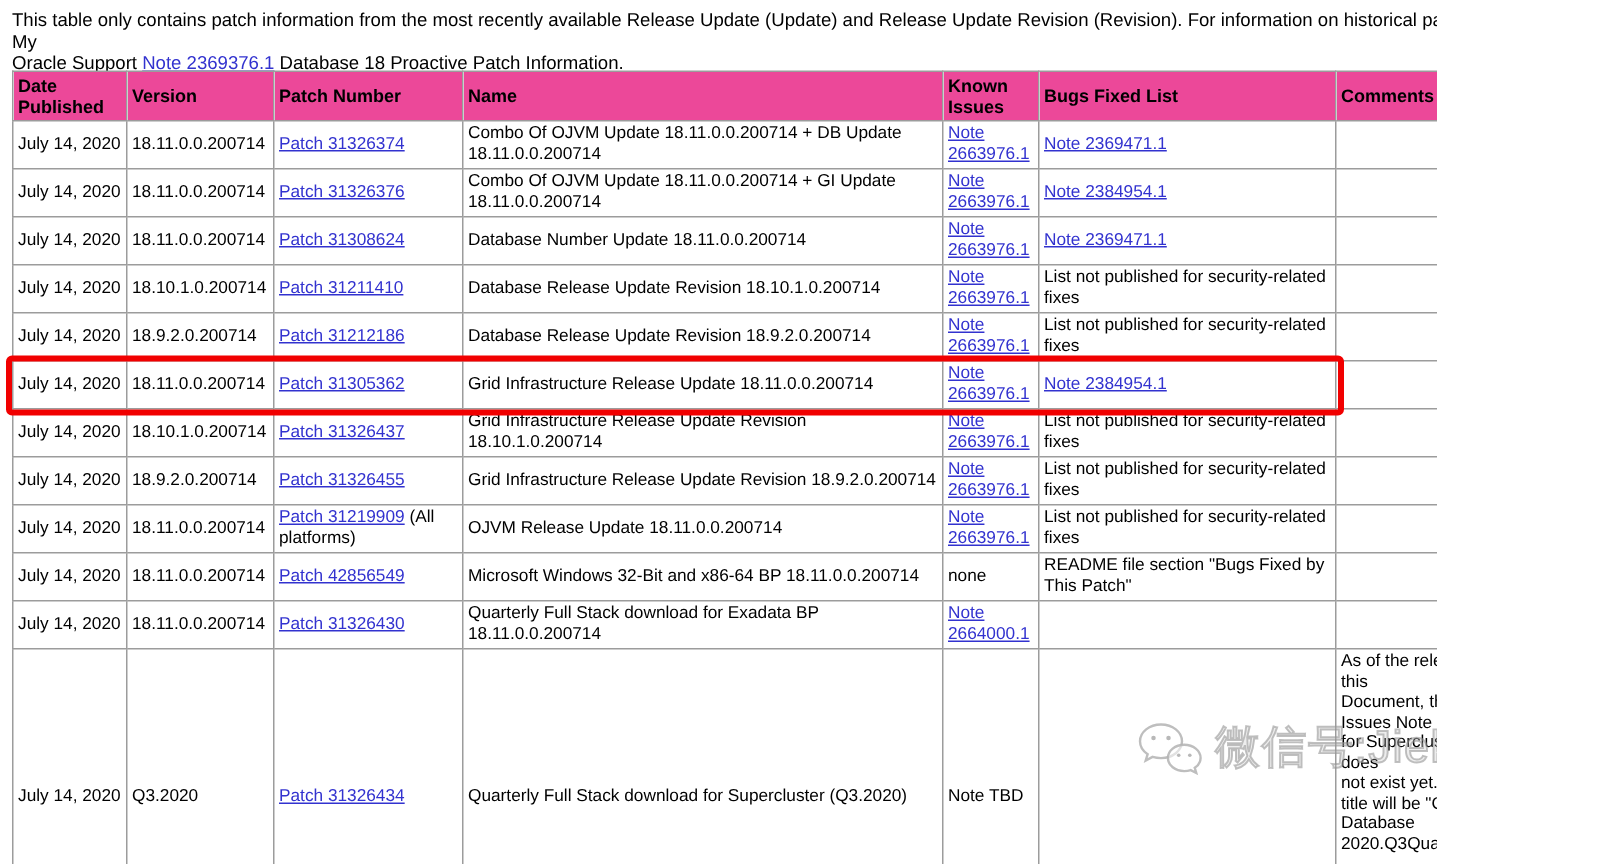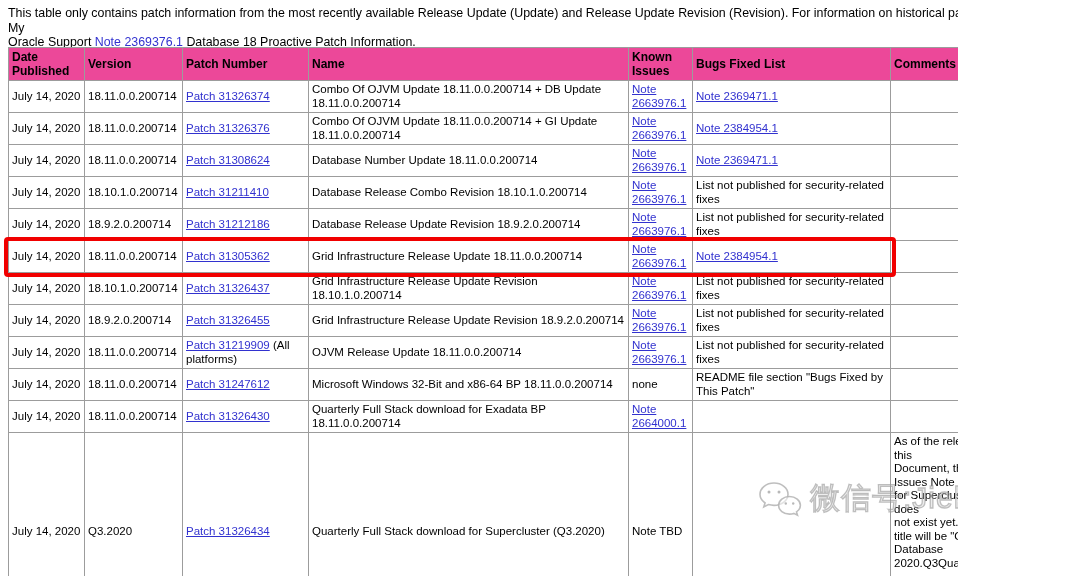--- a/index.html
+++ b/index.html
@@ -117,21 +117,21 @@
           <td><a href="#">Patch 31308624</a></td>
           <td>Database Number Update 18.11.0.0.200714</td>
           <td><a href="#">Note 2663976.1</a></td>
           <td><a href="#">Note 2369471.1</a></td>
           <td class="comments-cell"></td>
         </tr>
         <tr>
           <td class="nowrap">July 14, 2020</td>
           <td class="nowrap">18.10.1.0.200714</td>
           <td><a href="#">Patch 31211410</a></td>
-          <td>Database Release Combo Revision 18.10.1.0.200714</td>
+          <td>Database Release Update Revision 18.10.1.0.200714</td>
           <td><a href="#">Note 2663976.1</a></td>
           <td><span>List not published for security-related fixes</span></td>
           <td class="comments-cell"></td>
         </tr>
         <tr>
           <td class="nowrap">July 14, 2020</td>
           <td class="nowrap">18.9.2.0.200714</td>
           <td><a href="#">Patch 31212186</a></td>
           <td>Database Release Update Revision 18.9.2.0.200714</td>
           <td><a href="#">Note 2663976.1</a></td>
@@ -170,21 +170,21 @@
           <td class="nowrap">18.11.0.0.200714</td>
           <td><a href="#">Patch 31219909</a><span> (All platforms)</span></td>
           <td>OJVM Release Update 18.11.0.0.200714</td>
           <td><a href="#">Note 2663976.1</a></td>
           <td><span>List not published for security-related fixes</span></td>
           <td class="comments-cell"></td>
         </tr>
         <tr>
           <td class="nowrap">July 14, 2020</td>
           <td class="nowrap">18.11.0.0.200714</td>
-          <td><a href="#">Patch 31247612</a></td>
+          <td><a href="#">Patch 42856549</a></td>
           <td>Microsoft Windows 32-Bit and x86-64 BP 18.11.0.0.200714</td>
           <td><span>none</span></td>
           <td><span>README file section "Bugs Fixed by This Patch"</span></td>
           <td class="comments-cell"></td>
         </tr>
         <tr>
           <td class="nowrap">July 14, 2020</td>
           <td class="nowrap">18.11.0.0.200714</td>
           <td><a href="#">Patch 31326430</a></td>
           <td>Quarterly Full Stack download for Exadata BP 18.11.0.0.200714</td>

